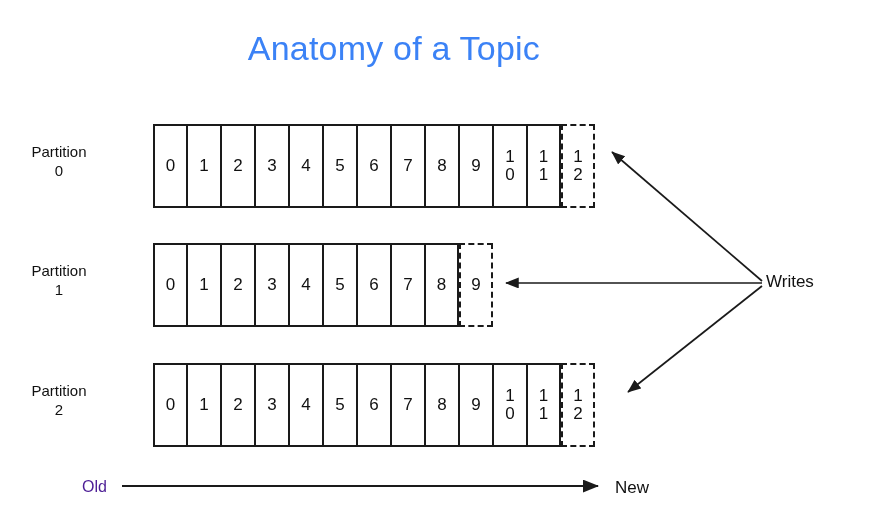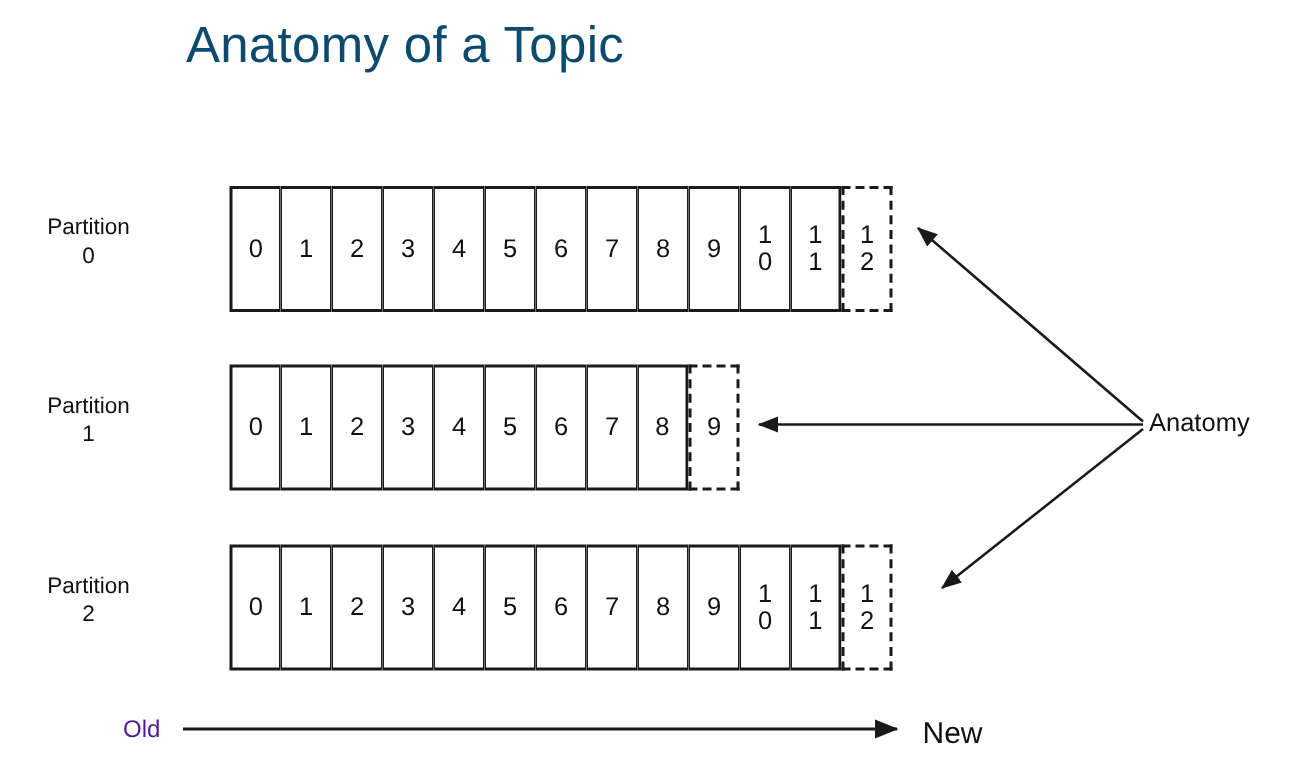--- a/index.html
+++ b/index.html
@@ -12,27 +12,27 @@
     height: 513px;
     position: relative;
     overflow: hidden;
     font-family: "Liberation Sans", sans-serif;
     color: #1a1a1a;
   }
 
   #diagram-title {
     position: absolute;
     left: 0;
-    top: 12px;
+    top: 30px;
     width: 540px;
-    text-align: center;
+    text-align: right;
     font-size: 34px;
     font-weight: 400;
     letter-spacing: 0.2px;
-    color: #0c4a6e;
+    color: #3b82f6;
     line-height: 1.1;
   }
 
   .partition-row {
     position: absolute;
     height: 104px;
   }
 
   .partition-label {
     position: absolute;
@@ -109,21 +109,21 @@
     position: absolute;
     left: 82px;
     top: 478px;
     font-size: 16px;
     color: #4c1d95;
   }
   #new-label {
     position: absolute;
     left: 615px;
     top: 478px;
-    font-size: 20px;
+    font-size: 17px;
     color: #111111;
   }
 </style>
 </head>
 <body>
 
 <div id="diagram-title">Anatomy of a Topic</div>
 
 <div class="partition-row" id="partition-row-0" style="top:124px; left:0; width:876px;">
   <div class="partition-label" style="top:18px;">
@@ -287,17 +287,17 @@
 
   <line x1="762" y1="281" x2="612" y2="152" stroke="#1a1a1a" stroke-width="1.7" marker-end="url(#arrow-head)"></line>
 
   <line x1="762" y1="283" x2="506" y2="283" stroke="#1a1a1a" stroke-width="1.7" marker-end="url(#arrow-head)"></line>
 
   <line x1="762" y1="286" x2="628" y2="392" stroke="#1a1a1a" stroke-width="1.7" marker-end="url(#arrow-head)"></line>
 
   <line x1="122" y1="486" x2="598" y2="486" stroke="#1a1a1a" stroke-width="2" marker-end="url(#arrow-head)"></line>
 </svg>
 
-<div id="writes-label">Anatomy</div>
+<div id="writes-label">Writes</div>
 
 <div id="old-label">Old</div>
 
 <div id="new-label">New</div>
 
 </body></html>

